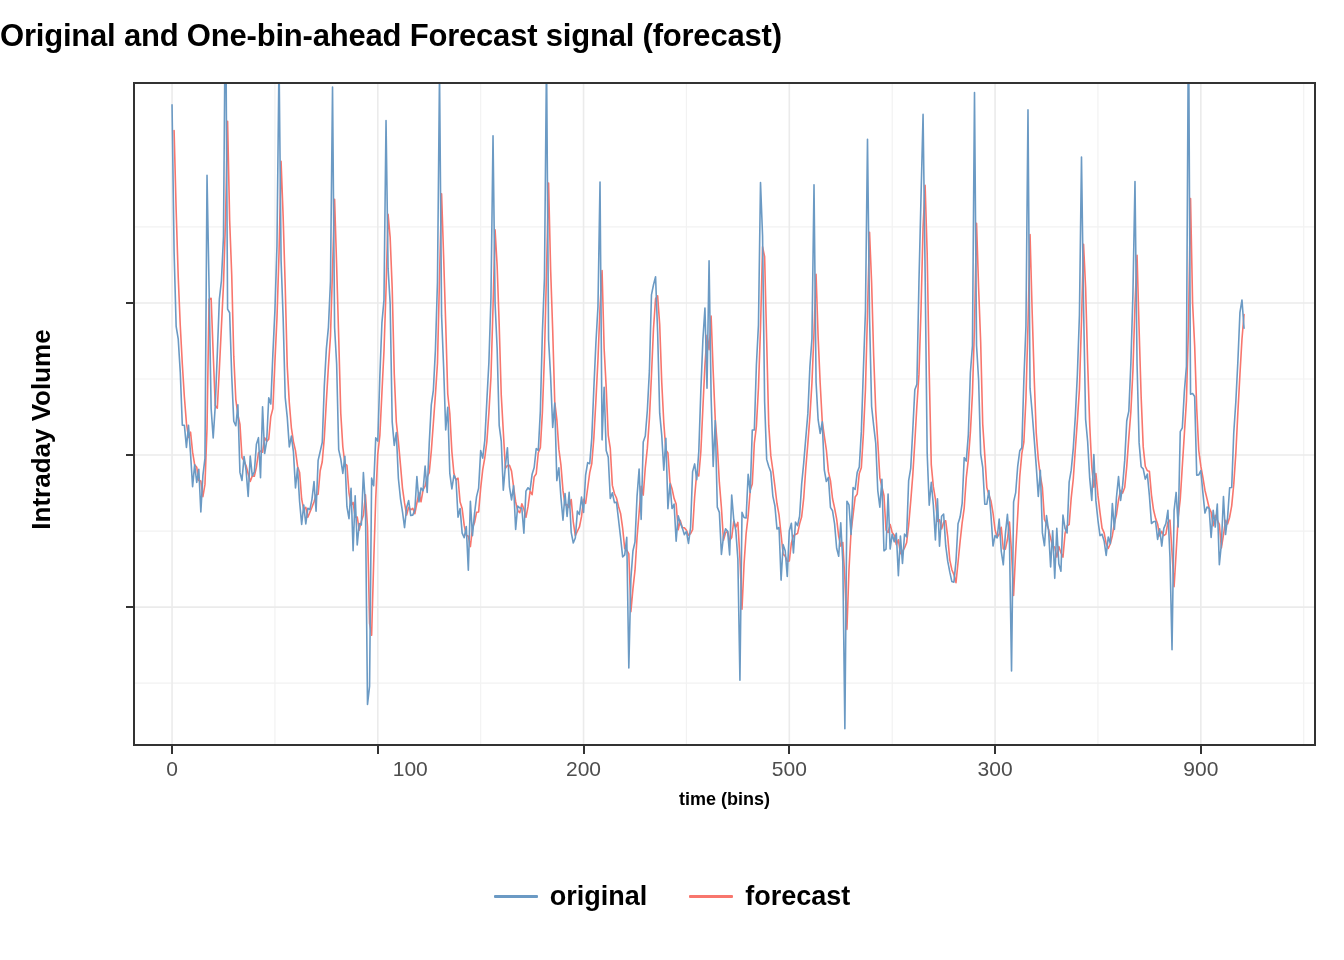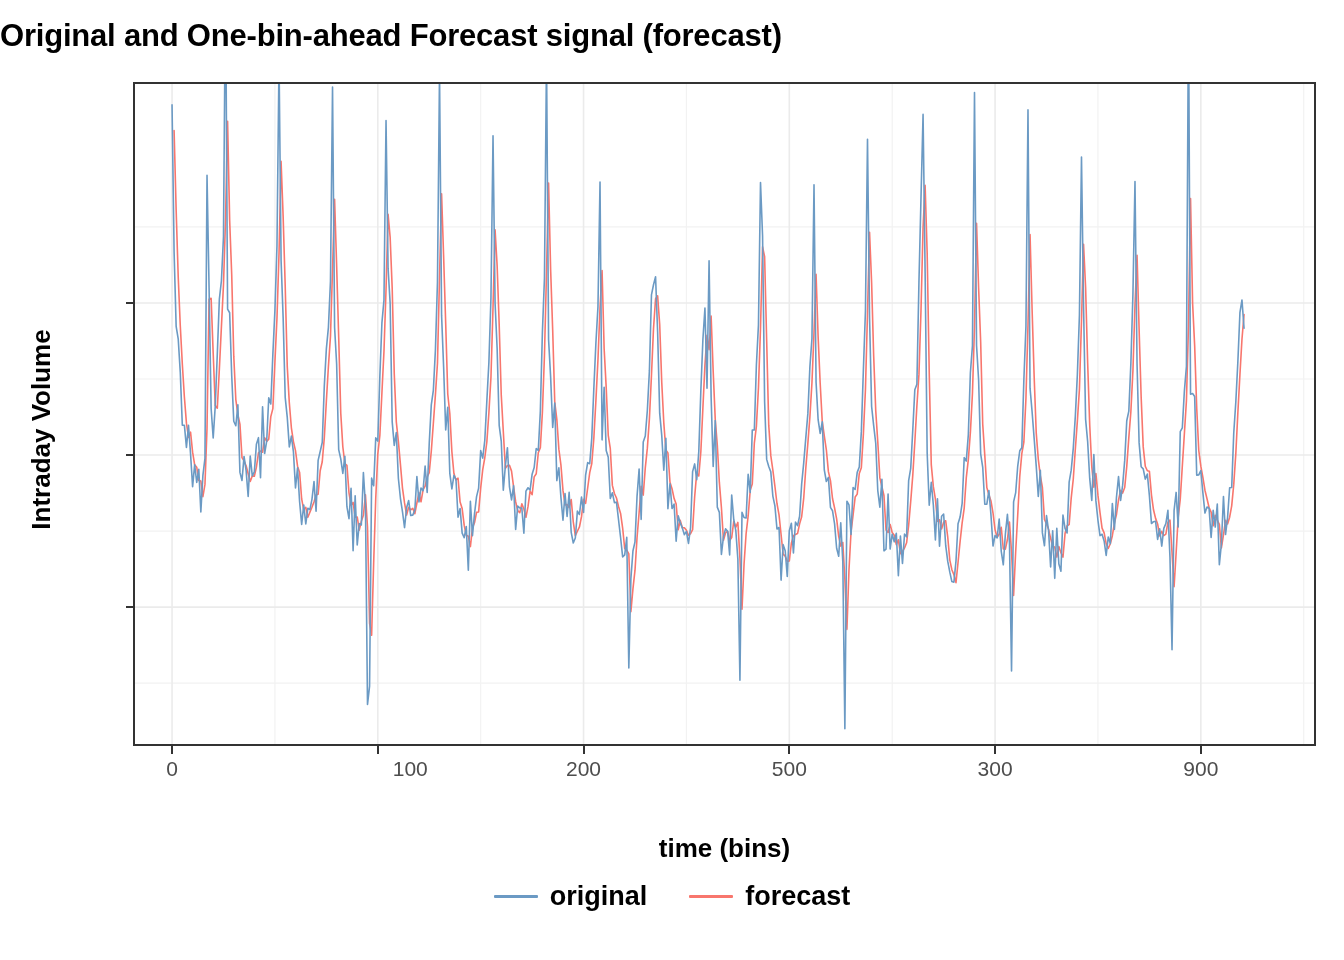--- a/index.html
+++ b/index.html
@@ -45,25 +45,24 @@
     font-weight: bold;
     color: #000000;
     font-family: "Liberation Sans", sans-serif;
   }
   #x-axis-title {
     position: absolute;
     left: 133px;
     top: 789px;
     width: 1183px;
     text-align: center;
-    font-size: 26px;
-    font-weight: bold;
-    color: #000000;
-    font-family: "Liberation Sans", sans-serif;
-    margin-top: 44px;
+    font-size: 18px;
+    font-weight: bold;
+    color: #000000;
+    font-family: "Liberation Sans", sans-serif;
   }
   #panel {
     position: absolute;
     left: 133px;
     top: 82px;
     width: 1183px;
     height: 664px;
     background: #ffffff;
     border: 2px solid #333333;
     box-sizing: border-box;

